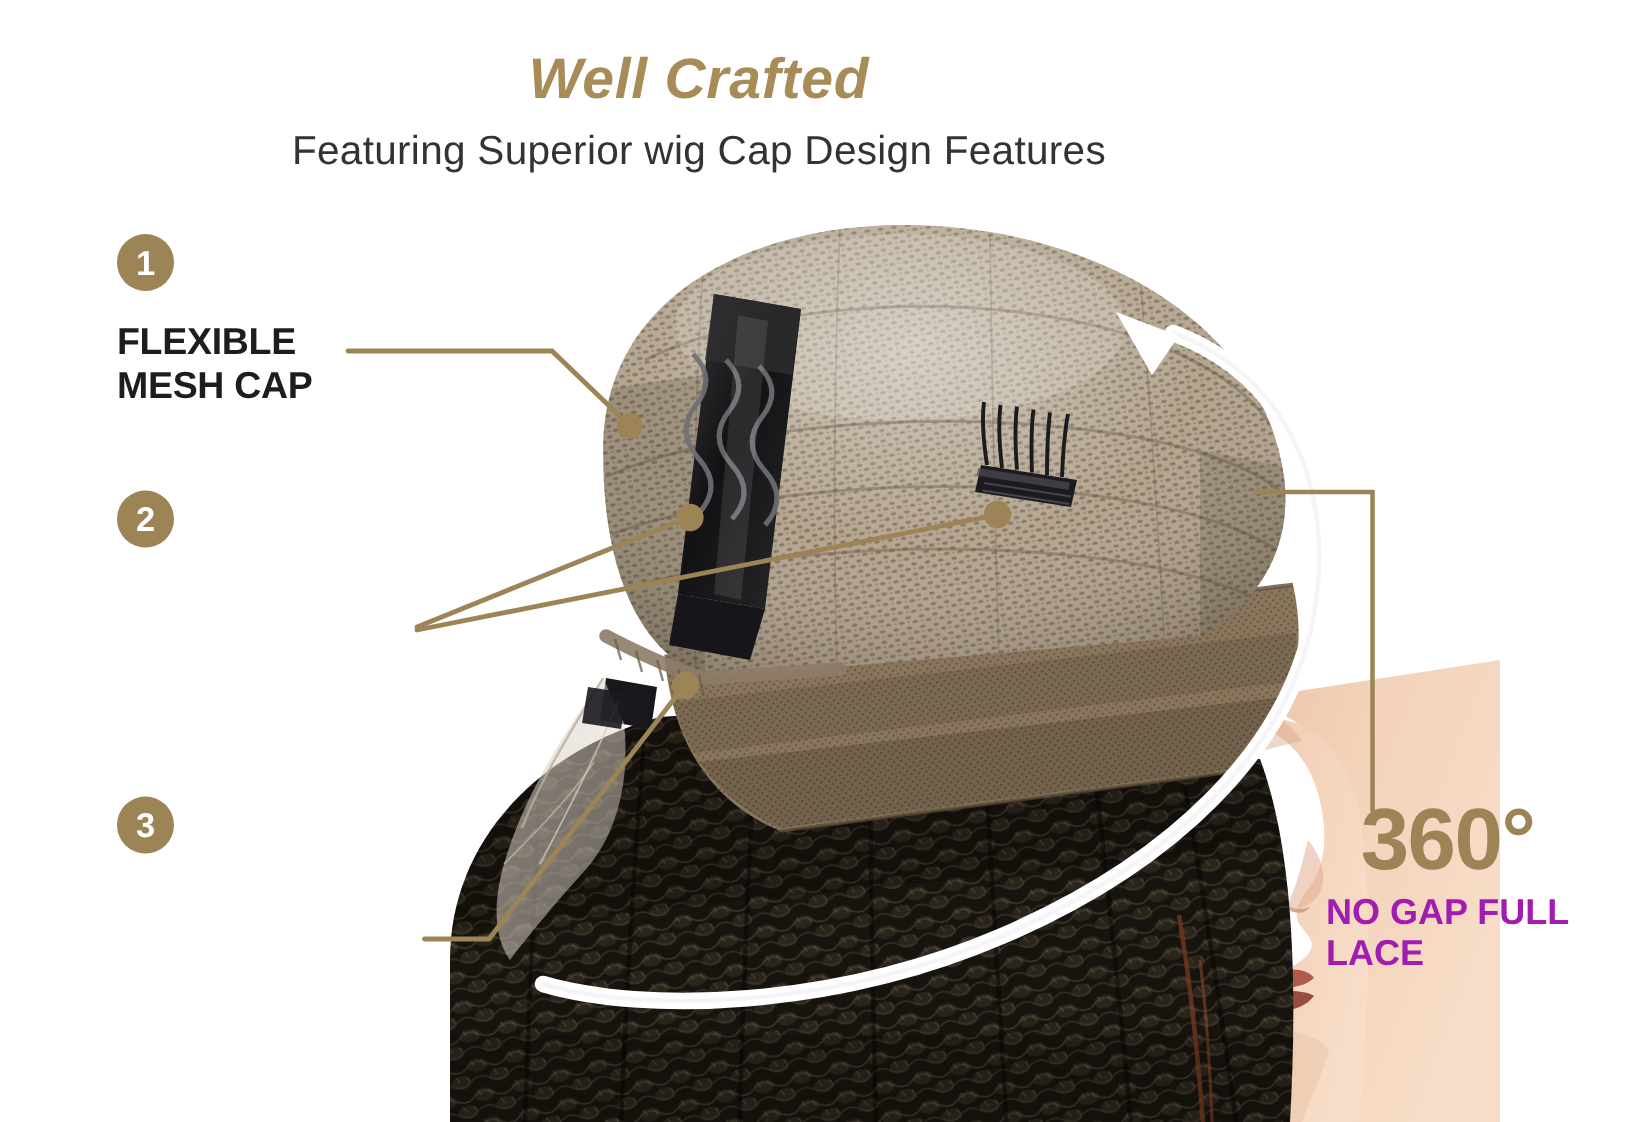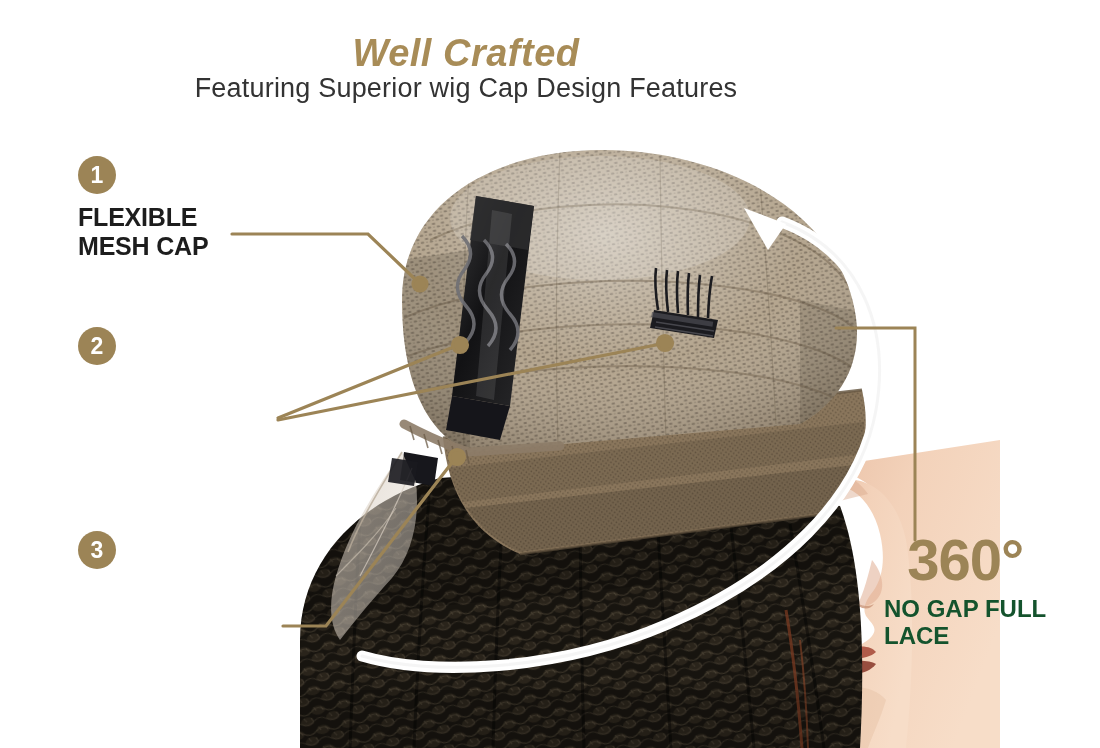--- a/index.html
+++ b/index.html
@@ -13,56 +13,57 @@
   #stage { position:absolute; inset:0; width:1100px; height:748px; overflow:hidden; background:#fff; }
 
   
   .header { position:absolute; left:0; top:34px; width:932px; text-align:center; }
   .title {
     font-size:38px; font-weight:bold; font-style:italic;
     color:#a88c57; letter-spacing:0.5px; line-height:1.05;
     font-family:"Liberation Sans", sans-serif;
   }
   .subtitle {
+    margin-top:12px;
     font-size:27px; font-weight:normal; color:#333333;
     letter-spacing:0.2px; line-height:1.1;
     font-family:"Liberation Sans", sans-serif;
   }
 
   
   .callout { position:absolute; }
   .badge {
     width:38px; height:38px; border-radius:50%;
     background:#9c8456; color:#ffffff;
     font-size:23px; font-weight:bold;
     display:flex; align-items:center; justify-content:center;
     line-height:1;
   }
   .callout-text {
-    margin-top:9px;
+    margin-top:20px;
     font-size:25px; font-weight:bold; color:#1d1d1d;
     line-height:1.14; letter-spacing:-0.2px;
     white-space:pre-line;
     font-family:"Liberation Sans", sans-serif;
   }
   #callout-1 { left:78px; top:156px; }
   #callout-2 { left:78px; top:327px; }
   #callout-3 { left:78px; top:531px; }
 
   
   #callout-360 { position:absolute; left:884px; top:532px; }
   .deg-number {
     font-size:58px; font-weight:bold; color:#9c8456;
     line-height:0.95; letter-spacing:-1px;
     font-family:"Liberation Sans", sans-serif;
     text-align:center;
   }
   .deg-sub {
     margin-top:8px;
-    font-size:24px; font-weight:bold; color:#14532d;
+    font-size:24px; font-weight:bold; color:#a21caf;
     line-height:1.14; white-space:pre-line;
     font-family:"Liberation Sans", sans-serif;
   }
 
   
   #photo-layer, #line-layer { position:absolute; left:0; top:0; width:1100px; height:748px; }
   #line-layer { pointer-events:none; }
 </style>
 </head>
 <body>

